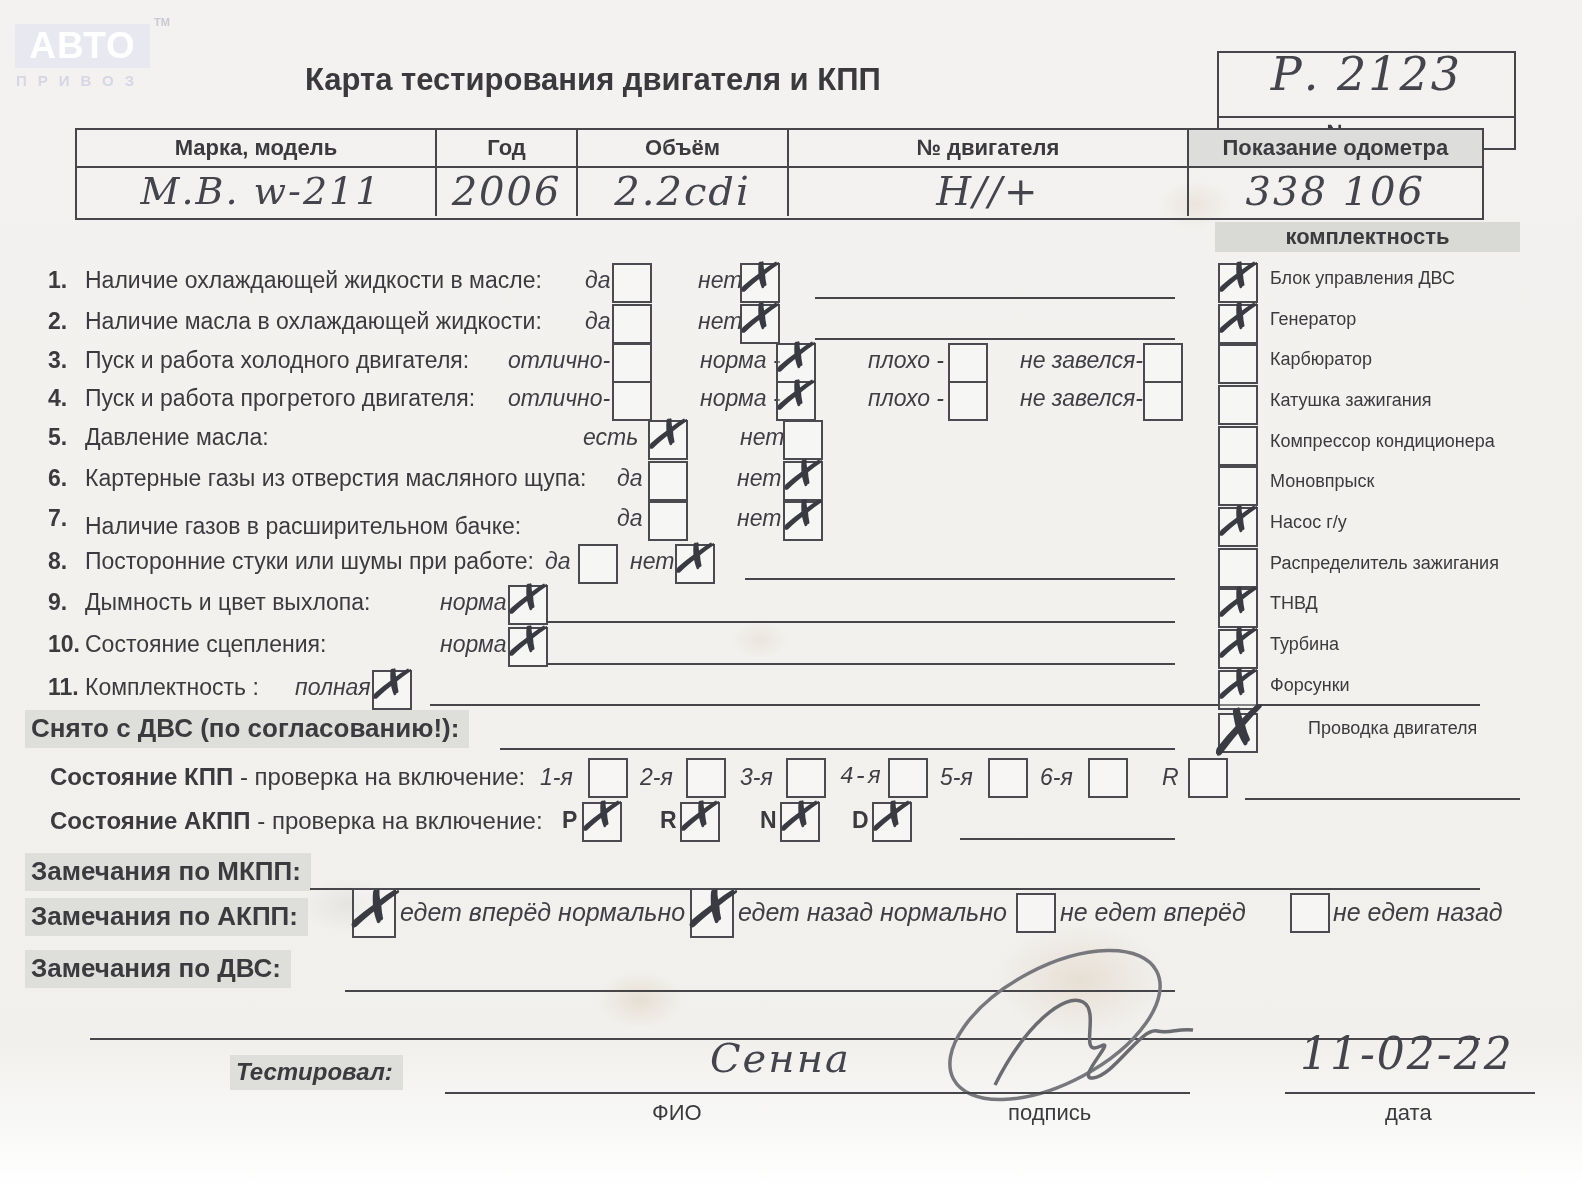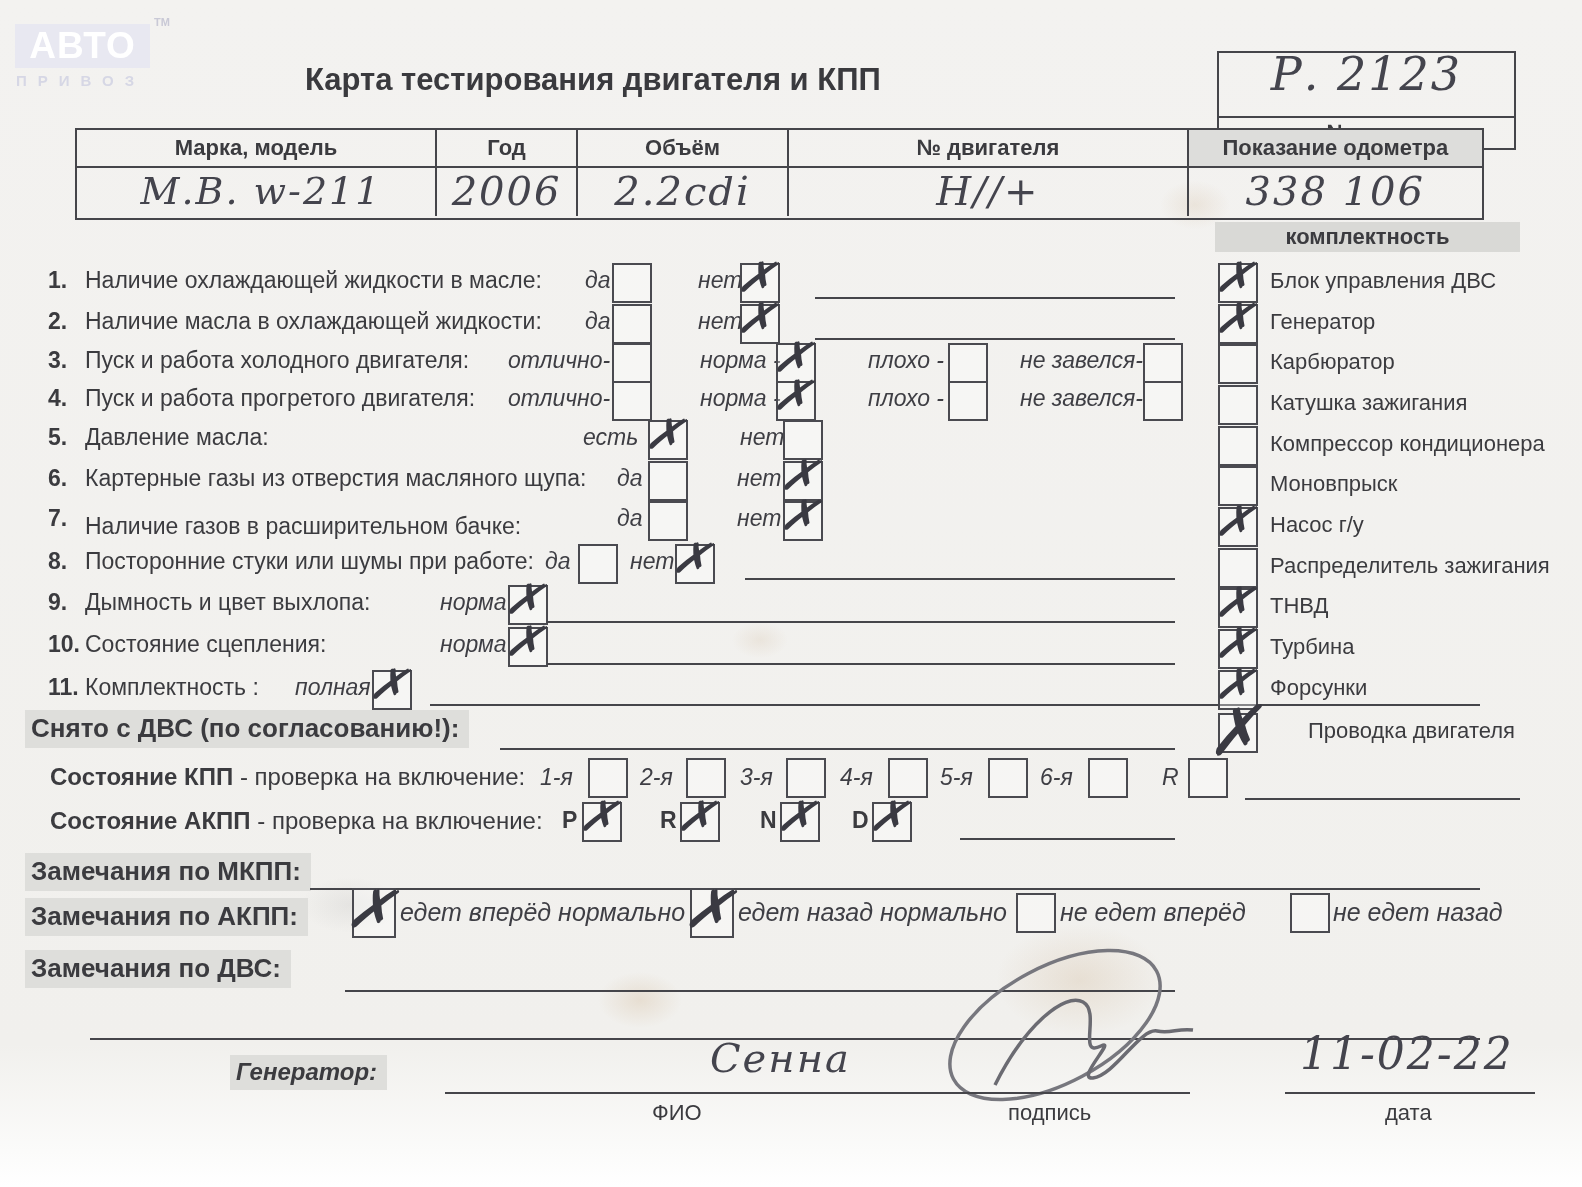--- a/index.html
+++ b/index.html
@@ -24,21 +24,21 @@
     content:"✗";position:absolute;left:-5px;top:-11px;font-size:46px;line-height:1;
     color:#3a3a42;font-family:"DejaVu Serif",serif;font-style:italic;transform:rotate(7deg);
   }
   .box.big{width:40px;height:46px;}
   .box.big.checked::after{font-size:58px;top:-10px;left:-8px;}
   .box.huge.checked::after{font-size:66px;top:-16px;left:-14px;transform:rotate(-4deg);}
   .hw{position:absolute;font-family:"DejaVu Serif",serif;font-style:italic;color:#44444d;white-space:nowrap;letter-spacing:2px;}
   .hlabel{position:absolute;font-weight:bold;font-size:26px;background:#dededb;padding:3px 10px 4px 6px;white-space:nowrap;}
   .cell-h{display:flex;align-items:center;justify-content:center;font-weight:bold;font-size:22px;border-right:2px solid #45454a;}
   .cell-v{display:flex;align-items:center;justify-content:center;border-right:2px solid #45454a;}
-  .comp-label{position:absolute;font-size:22px;white-space:nowrap;}
+  .comp-label{position:absolute;font-size:18px;white-space:nowrap;}
   .logo-box{position:absolute;left:15px;top:24px;width:135px;height:44px;background:#e8e8f1;color:#ffffff;font-weight:bold;font-size:37px;text-align:center;line-height:44px;letter-spacing:1px;}
   .logo-sub{position:absolute;left:16px;top:72px;font-size:15px;letter-spacing:11px;color:#d6d7e5;font-weight:bold;}
   .logo-tm{position:absolute;left:154px;top:16px;font-size:11px;color:#c9c9d6;font-weight:bold;}
 </style>
 </head>
 <body>
 
 <div class="page">
 
   <div class="logo-box">АВТО</div>
@@ -167,21 +167,21 @@
   <span class="hlabel" style="left:25px;top:710px;">Снято с ДВС (по согласованию!):</span>
   <span class="line" style="left:500px;top:748px;width:675px;"></span>
 
   <span class="t" style="left:50px;top:763px;font-size:24px;"><b>Состояние КПП</b><span> - проверка на включение:</span></span>
   <span class="opt" style="left:540px;top:764px;">1-я</span>
   <span class="box" style="left:588px;top:758px;"></span>
   <span class="opt" style="left:640px;top:764px;">2-я</span>
   <span class="box" style="left:686px;top:758px;"></span>
   <span class="opt" style="left:740px;top:764px;">3-я</span>
   <span class="box" style="left:786px;top:758px;"></span>
-  <span class="opt" style="left:840px;top:764px;">4-я</span>
+  <span class="opt" style="left:840px;top:764px;font-family:Liberation Mono, monospace;">4-я</span>
   <span class="box" style="left:888px;top:758px;"></span>
   <span class="opt" style="left:940px;top:764px;">5-я</span>
   <span class="box" style="left:988px;top:758px;"></span>
   <span class="opt" style="left:1040px;top:764px;">6-я</span>
   <span class="box" style="left:1088px;top:758px;"></span>
   <span class="opt" style="left:1162px;top:764px;">R</span>
   <span class="box" style="left:1188px;top:758px;"></span>
   <span class="line" style="left:1245px;top:798px;width:275px;"></span>
 
   <span class="t" style="left:50px;top:807px;font-size:24px;"><b>Состояние АКПП</b><span> - проверка на включение:</span></span>
@@ -232,21 +232,21 @@
   <span class="comp-label" style="left:1270px;top:553px;">Распределитель зажигания</span>
   <span class="box checked" style="left:1218px;top:588px;"></span>
   <span class="comp-label" style="left:1270px;top:593px;">ТНВД</span>
   <span class="box checked" style="left:1218px;top:629px;"></span>
   <span class="comp-label" style="left:1270px;top:634px;">Турбина</span>
   <span class="box checked" style="left:1218px;top:670px;"></span>
   <span class="comp-label" style="left:1270px;top:675px;">Форсунки</span>
   <span class="box huge checked" style="left:1218px;top:713px;"></span>
   <span class="comp-label" style="left:1308px;top:718px;">Проводка двигателя</span>
 
-  <span class="hlabel" style="left:230px;top:1055px;font-style:italic;font-size:24px;">Генератор:</span>
+  <span class="hlabel" style="left:230px;top:1055px;font-style:italic;font-size:24px;">Тестировал:</span>
   <span class="hw" style="left:710px;top:1035px;font-size:40px;">Сенна</span>
   <span class="line" style="left:445px;top:1092px;width:460px;"></span>
   <span class="t" style="left:652px;top:1100px;font-size:22px;">ФИО</span>
 
   <svg class="abs" style="left:925px;top:900px;" width="310" height="245" viewBox="0 0 310 245">
     <ellipse cx="130" cy="125" rx="115" ry="58" transform="rotate(-28 130 125)" fill="none" stroke="#77777e" stroke-width="3.5"></ellipse>
     <path d="M70,185 C100,125 140,92 158,102 C176,112 152,158 176,146 C192,138 150,180 168,178 C190,175 215,128 232,131 C246,134 252,128 268,130" fill="none" stroke="#6b6b72" stroke-width="3.5"></path>
   </svg>
   <span class="line" style="left:890px;top:1092px;width:300px;"></span>
   <span class="t" style="left:1008px;top:1100px;font-size:22px;">подпись</span>

